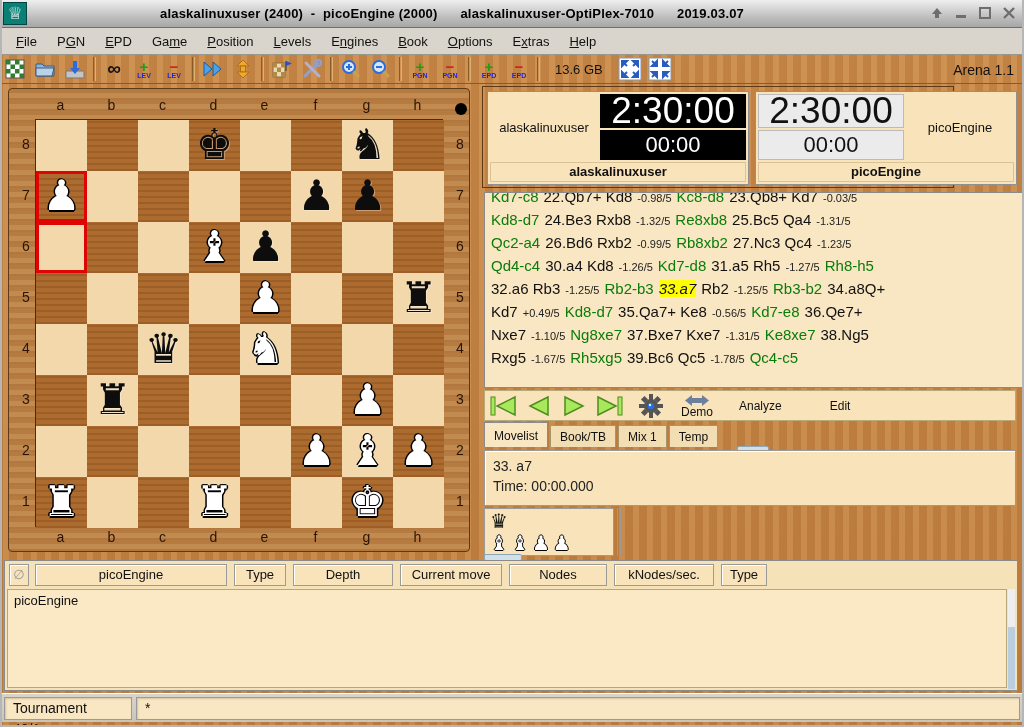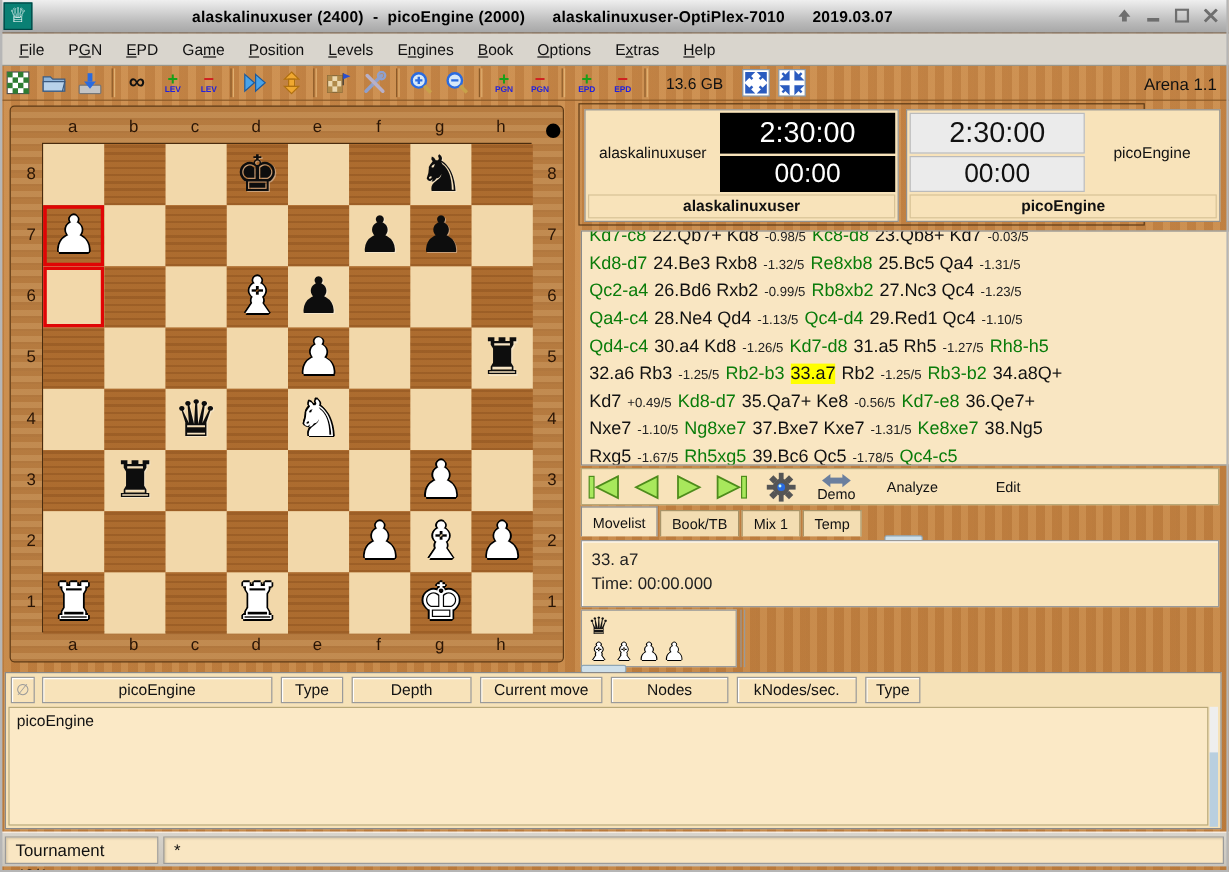--- a/index.html
+++ b/index.html
@@ -46,33 +46,33 @@
   .sq.dark  { background:#a7672b; background-image:repeating-linear-gradient(0deg, rgba(80,35,5,.12) 0 2px, rgba(220,150,80,.10) 2px 6px); }
   .sq.hl { box-shadow:inset 0 0 0 3px #e00505; }
   .piece { position:absolute; width:51px; height:51px; font-family:"DejaVu Sans",sans-serif; font-size:42px;
     line-height:50px; text-align:center; pointer-events:none; }
   .piece.w { color:#ffffff; text-shadow:-1.5px 0 #000, 1.5px 0 #000, 0 -1.5px #000, 0 1.5px #000, 1px 1px #000, -1px -1px #000; }
   .piece.b { color:#0d0d0d; text-shadow:1px 1px 0 rgba(255,255,255,.35); }
   #stm-dot { position:absolute; width:12px; height:12px; border-radius:50%; background:#000; }
   #clock-wrap { left:482px; top:86px; width:472px; height:102px; border:1px solid #5d3a16; }
   .clock-box { position:absolute; top:4px; height:94px; background:#f8e3ba; border:1px solid #909090; }
   .clock-name-side { position:absolute; font-size:13px; color:#111; display:flex; align-items:center; justify-content:center; text-align:center; }
-  .clock-main { position:absolute; font-size:24px; text-align:center; }
+  .clock-main { position:absolute; font-size:37px; text-align:center; }
   .clock-delta { position:absolute; font-size:22px; text-align:center; }
   .clock-dark { background:#000; color:#fff; }
   .clock-lite { background:#ebebeb; color:#111; border:1px solid #bbb; }
   .clock-bottom { position:absolute; left:2px; right:2px; bottom:2px; height:20px; background:#f8e3ba; border-top:1px solid #c9b astounding; border:1px solid #d8c296; font-size:13px; font-weight:bold; text-align:center; line-height:18px; color:#111; }
 
   
   #movelist { left:484px; top:192px; width:559px; height:196px; background:#f9e6c2; border:1px solid #8a8a8a; overflow:hidden; }
   #moves-inner { position:absolute; left:6px; top:-7px; right:22px; font-size:15px; line-height:22px; color:#111; }
   .tok { margin-right:5px; white-space:nowrap; }
   .tok.g { color:#0a7c0a; }
   .tok.e { font-size:11px; color:#222; }
-  .tok.h { background:#ffff00; }
+  .tok.h { background:#ffff00;font-style:italic; }
   .vscroll { position:absolute; right:1px; top:1px; bottom:1px; width:17px; background:#f1e6cd; border-left:1px solid #c8b890; }
   .sc-btn { position:absolute; left:1px; width:15px; height:15px; background:#e9e5da; border:1px solid #999; box-shadow:inset 1px 1px 0 #fff; font-size:8px; color:#444; text-align:center; line-height:14px; }
   .sc-thumb { position:absolute; left:1px; width:15px; background:#dcd8cc; border:1px solid #999; box-shadow:inset 1px 1px 0 #fff; }
 
   
   #nav-row { left:484px; top:390px; width:532px; height:31px; background:#f8e3ba; border:1px solid #b9a878; display:flex; align-items:center; }
   .nav-btn { width:32px; height:26px; margin-left:3px; display:flex; align-items:center; justify-content:center; }
   .nav-label { font-size:12px; color:#111; margin-left:26px; }
   #demo-block { display:flex; flex-direction:column; align-items:center; margin-left:14px; }
   #demo-block span { font-size:12px; color:#111; line-height:10px; }
@@ -434,21 +434,20 @@
       <div class="clock-name-side" style="left:150px; top:2px; width:108px; height:66px;">picoEngine</div>
       <div class="clock-bottom">picoEngine</div>
     </div>
   </div>
 
   <div id="movelist" class="abs">
     <div id="moves-inner">
         <div><span class="tok g">Kd7-c8</span><span class="tok b">22.Qb7+ Kd8</span><span class="tok e">-0.98/5</span><span class="tok g">Kc8-d8</span><span class="tok b">23.Qb8+ Kd7</span><span class="tok e">-0.03/5</span></div>
         <div><span class="tok g">Kd8-d7</span><span class="tok b">24.Be3 Rxb8</span><span class="tok e">-1.32/5</span><span class="tok g">Re8xb8</span><span class="tok b">25.Bc5 Qa4</span><span class="tok e">-1.31/5</span></div>
         <div><span class="tok g">Qc2-a4</span><span class="tok b">26.Bd6 Rxb2</span><span class="tok e">-0.99/5</span><span class="tok g">Rb8xb2</span><span class="tok b">27.Nc3 Qc4</span><span class="tok e">-1.23/5</span></div>
-        <div><span class="tok g">Qa4-c4</span><span class="tok b">28.Ne4 Qd4</span><span class="tok e">-1.13/5</span><span class="tok g">Qc4-d4</span><span class="tok b">29.Red1 Qc4</span><span class="tok e">-1.10/5</span></div>
         <div><span class="tok g">Qd4-c4</span><span class="tok b">30.a4 Kd8</span><span class="tok e">-1.26/5</span><span class="tok g">Kd7-d8</span><span class="tok b">31.a5 Rh5</span><span class="tok e">-1.27/5</span><span class="tok g">Rh8-h5</span></div>
         <div><span class="tok b">32.a6 Rb3</span><span class="tok e">-1.25/5</span><span class="tok g">Rb2-b3</span><span class="tok h">33.a7</span><span class="tok b">Rb2</span><span class="tok e">-1.25/5</span><span class="tok g">Rb3-b2</span><span class="tok b">34.a8Q+</span></div>
         <div><span class="tok b">Kd7</span><span class="tok e">+0.49/5</span><span class="tok g">Kd8-d7</span><span class="tok b">35.Qa7+ Ke8</span><span class="tok e">-0.56/5</span><span class="tok g">Kd7-e8</span><span class="tok b">36.Qe7+</span></div>
         <div><span class="tok b">Nxe7</span><span class="tok e">-1.10/5</span><span class="tok g">Ng8xe7</span><span class="tok b">37.Bxe7 Kxe7</span><span class="tok e">-1.31/5</span><span class="tok g">Ke8xe7</span><span class="tok b">38.Ng5</span></div>
         <div><span class="tok b">Rxg5</span><span class="tok e">-1.67/5</span><span class="tok g">Rh5xg5</span><span class="tok b">39.Bc6 Qc5</span><span class="tok e">-1.78/5</span><span class="tok g">Qc4-c5</span></div>
       </div>
     <div class="vscroll">
       <div class="sc-btn" style="top:0;">▲</div>
       <div class="sc-thumb" style="top:108px; height:68px;"></div>
       <div class="sc-btn" style="bottom:0;">▼</div>

